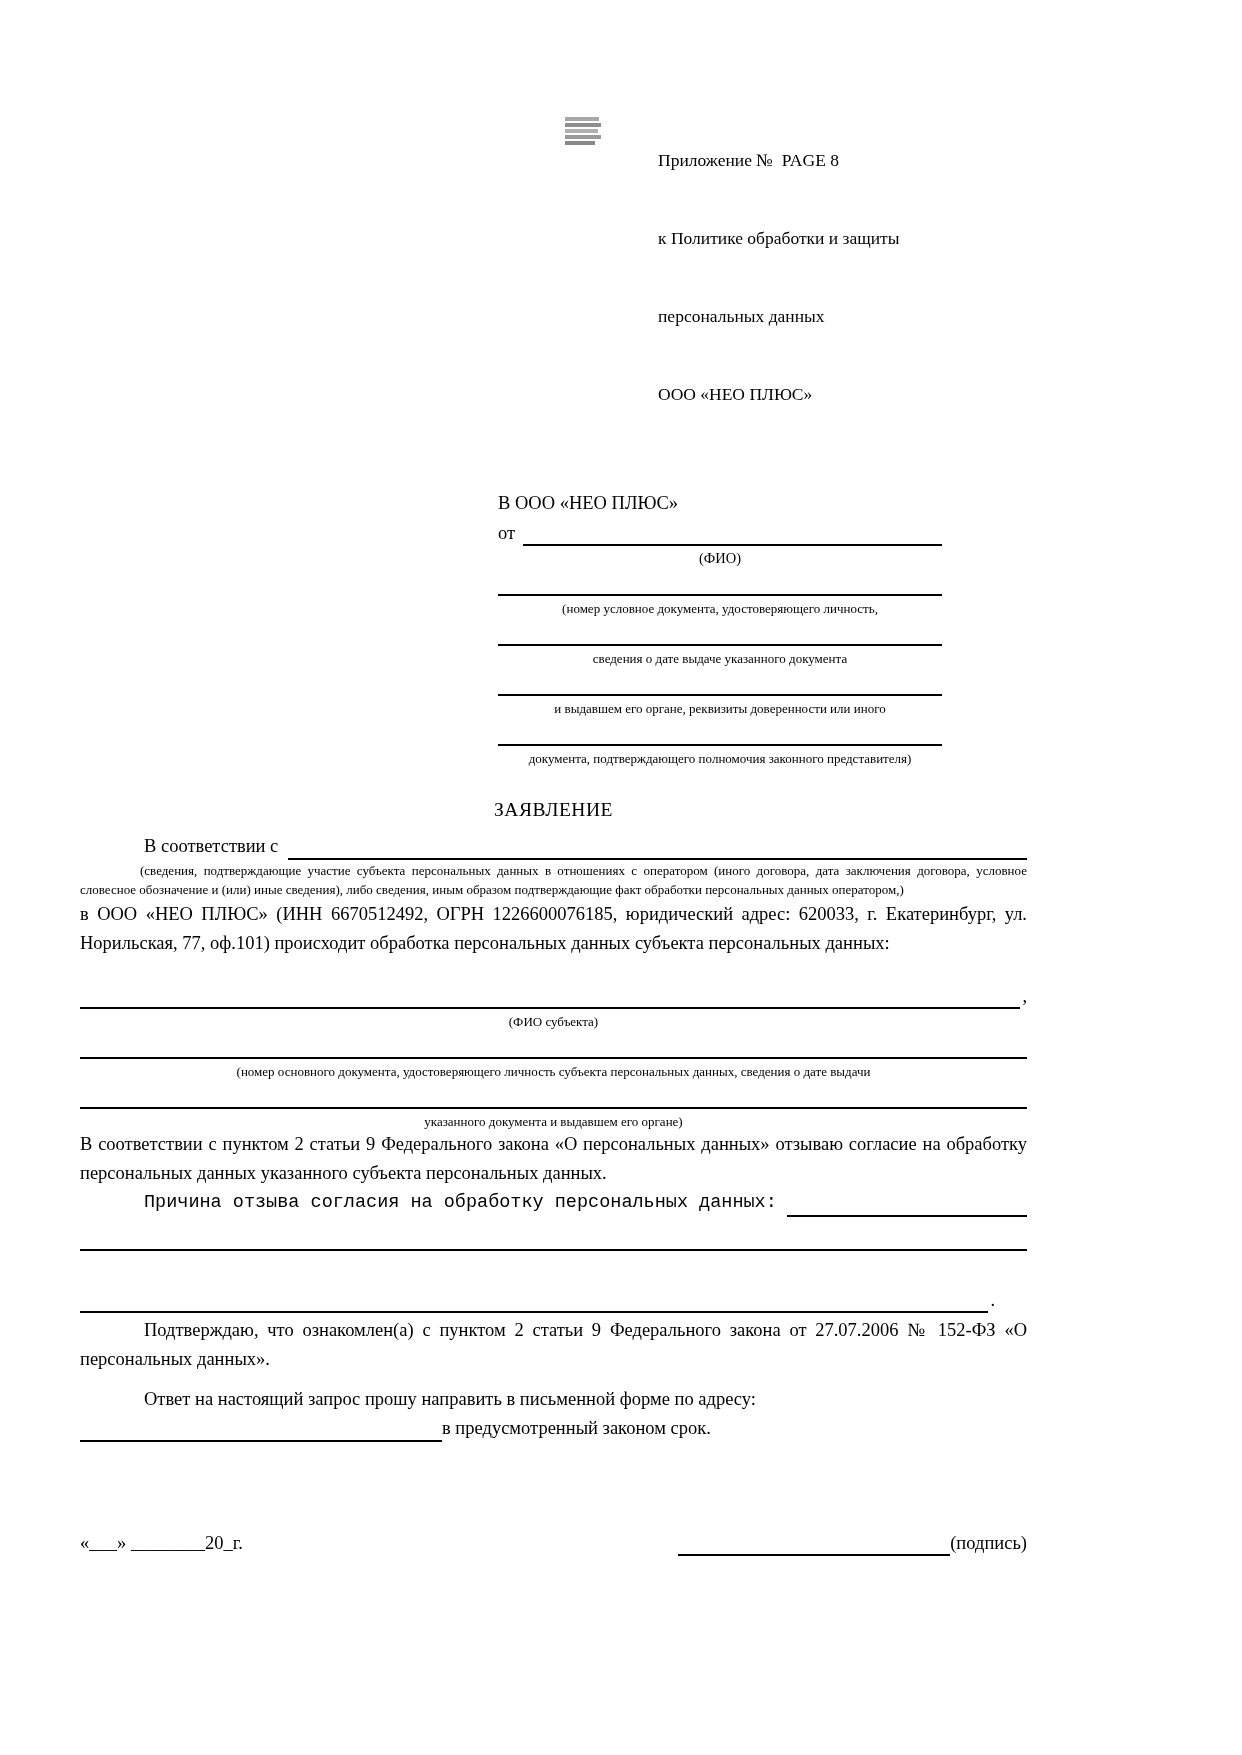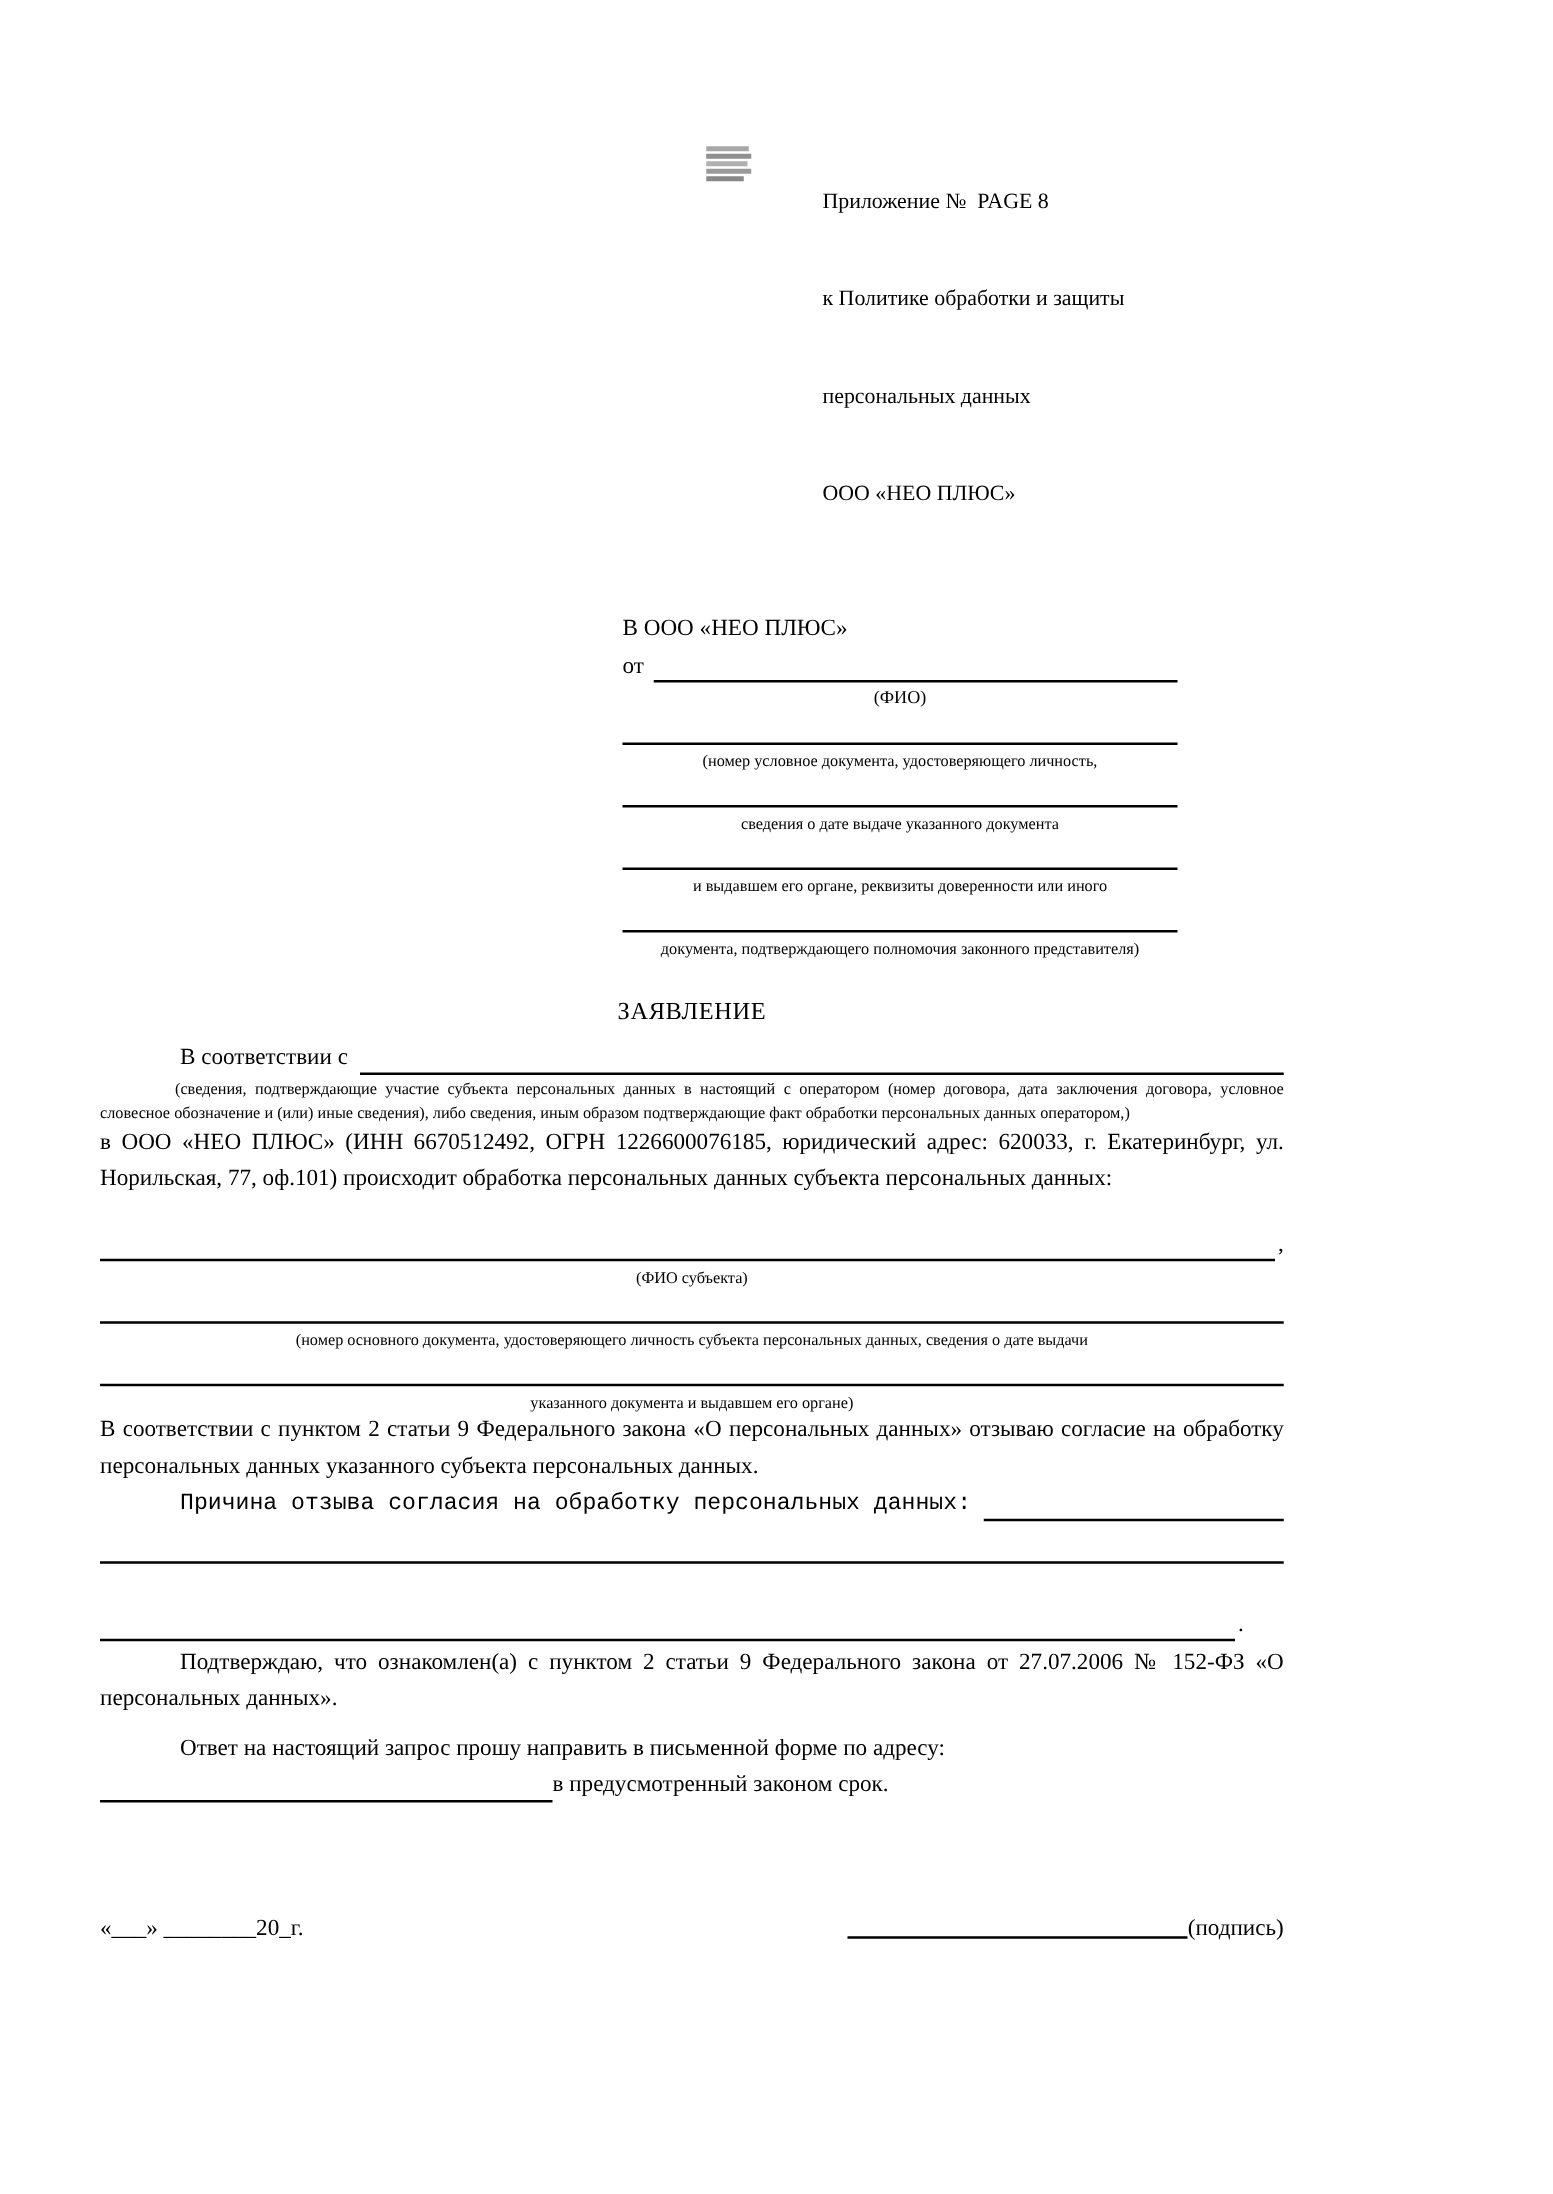--- a/index.html
+++ b/index.html
@@ -51,21 +51,21 @@
   .period-row{margin-top:36px;padding-right:32px;}
   .confirm-par{margin-top:3px;text-indent:64px;}
   .reply-first{margin-top:12px;text-indent:64px;text-align:left;}
   .reply-row{display:flex;align-items:flex-end;font-size:18.5px;line-height:28px;}
   .u-span{display:inline-block;border-bottom:2px solid #000;height:1.05em;width:362px;flex:0 0 auto;}
 
   
   .footer{margin-top:88px;display:flex;justify-content:space-between;align-items:flex-end;
           font-size:18.5px;line-height:26px;font-family:Liberation Serif, serif;}
   .date-line{white-space:pre-wrap;}
-  .sig{display:flex;align-items:flex-start;}
+  .sig{display:flex;align-items:flex-end;}
   .sig .u-span{width:272px;}
   .sig .tail{flex:0 0 auto;}
 </style>
 </head>
 <body>
 
 <div class="page">
 
   <div class="header">
     <span class="lines-icon">
@@ -110,21 +110,21 @@
     </div>
   </div>
 
   <div class="st-head">ЗАЯВЛЕНИЕ</div>
 
   <div class="intro-row">
     <span class="lbl">В соответствии с</span>
     <span class="fill"></span>
   </div>
 
-  <div class="fine">(сведения, подтверждающие участие субъекта персональных данных в настоящий с оператором (номер договора, дата заключения договора, условное словесное обозначение и (или) иные сведения), либо сведения, иным образом подтверждающие факт обработки персональных данных оператором,)</div>
+  <div class="fine">(сведения, подтверждающие участие субъекта персональных данных в отношениях с оператором (иного договора, дата заключения договора, условное словесное обозначение и (или) иные сведения), либо сведения, иным образом подтверждающие факт обработки персональных данных оператором,)</div>
 
   <div class="par op-par">в ООО «НЕО ПЛЮС» (ИНН 6670512492, ОГРН 1226600076185, юридический адрес: 620033, г. Екатеринбург, ул. Норильская, 77, оф.101) происходит обработка персональных данных субъекта персональных данных:</div>
 
   <div class="comma-row">
     <span class="fill"></span>
     <span class="tail">,</span>
   </div>
   <div class="cap">(ФИО субъекта)</div>
 
   <div class="uline midline"></div>

